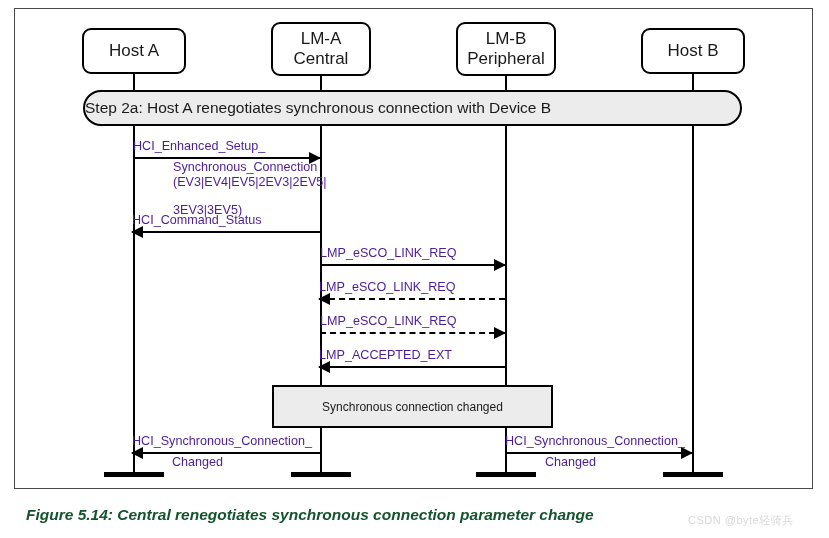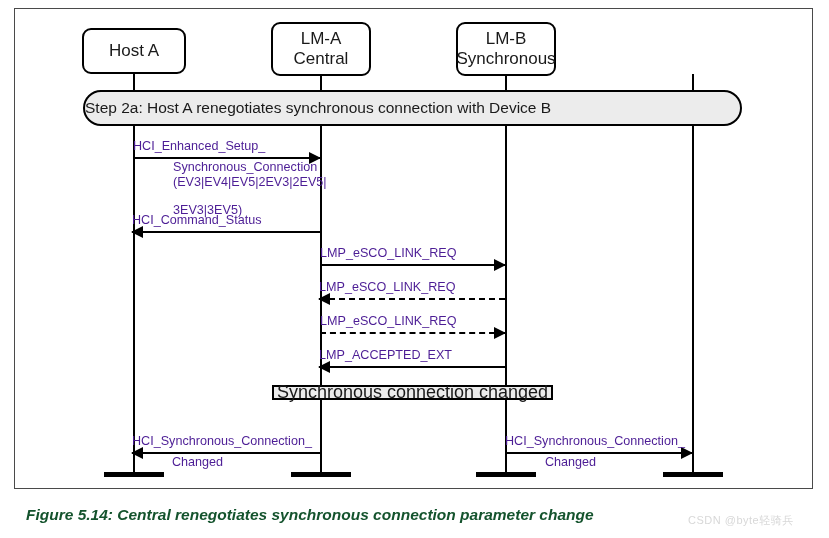--- a/index.html
+++ b/index.html
@@ -79,28 +79,28 @@
     white-space: nowrap;
     z-index: 5;
   }
 
   
   #state-box {
     position: absolute;
     left: 272px;
     top: 385px;
     width: 281px;
-    height: 15px;
+    height: 43px;
     box-sizing: border-box;
     border: 2px solid #000000;
     background: #ececec;
     display: flex;
     align-items: center;
     justify-content: center;
-    font-size: 18px;
+    font-size: 12px;
     color: #1a1a1a;
     white-space: nowrap;
     z-index: 5;
   }
 
   
   .msg {
     position: absolute;
     z-index: 4;
   }
@@ -176,23 +176,26 @@
     <span class="pline">Host A</span>
   </div>
 
   <div class="participant-box" style="left:256px; top:13px; width:100px; height:54px;">
     <span class="pline">LM-A</span>
     <span class="pline">Central</span>
   </div>
 
   <div class="participant-box" style="left:441px; top:13px; width:100px; height:54px;text-align:right;">
     <span class="pline">LM-B</span>
-    <span class="pline">Synchronous</span>
-  </div>
-
+    <span class="pline">Peripheral</span>
+  </div>
+
+  <div class="participant-box" style="left:626px; top:19px; width:104px; height:46px;">
+    <span class="pline">Host B</span>
+  </div>
 
   <div class="lifeline" style="left:118px; top:65px; height:400px;"></div>
   <div class="lifeline" style="left:305px; top:67px; height:398px;"></div>
   <div class="lifeline" style="left:490px; top:67px; height:398px;"></div>
   <div class="lifeline" style="left:677px; top:65px; height:400px;"></div>
 
   <div class="lifeline-foot" style="left:89px; top:463px;"></div>
   <div class="lifeline-foot" style="left:276px; top:463px;"></div>
   <div class="lifeline-foot" style="left:461px; top:463px;"></div>
   <div class="lifeline-foot" style="left:648px; top:463px;"></div>

